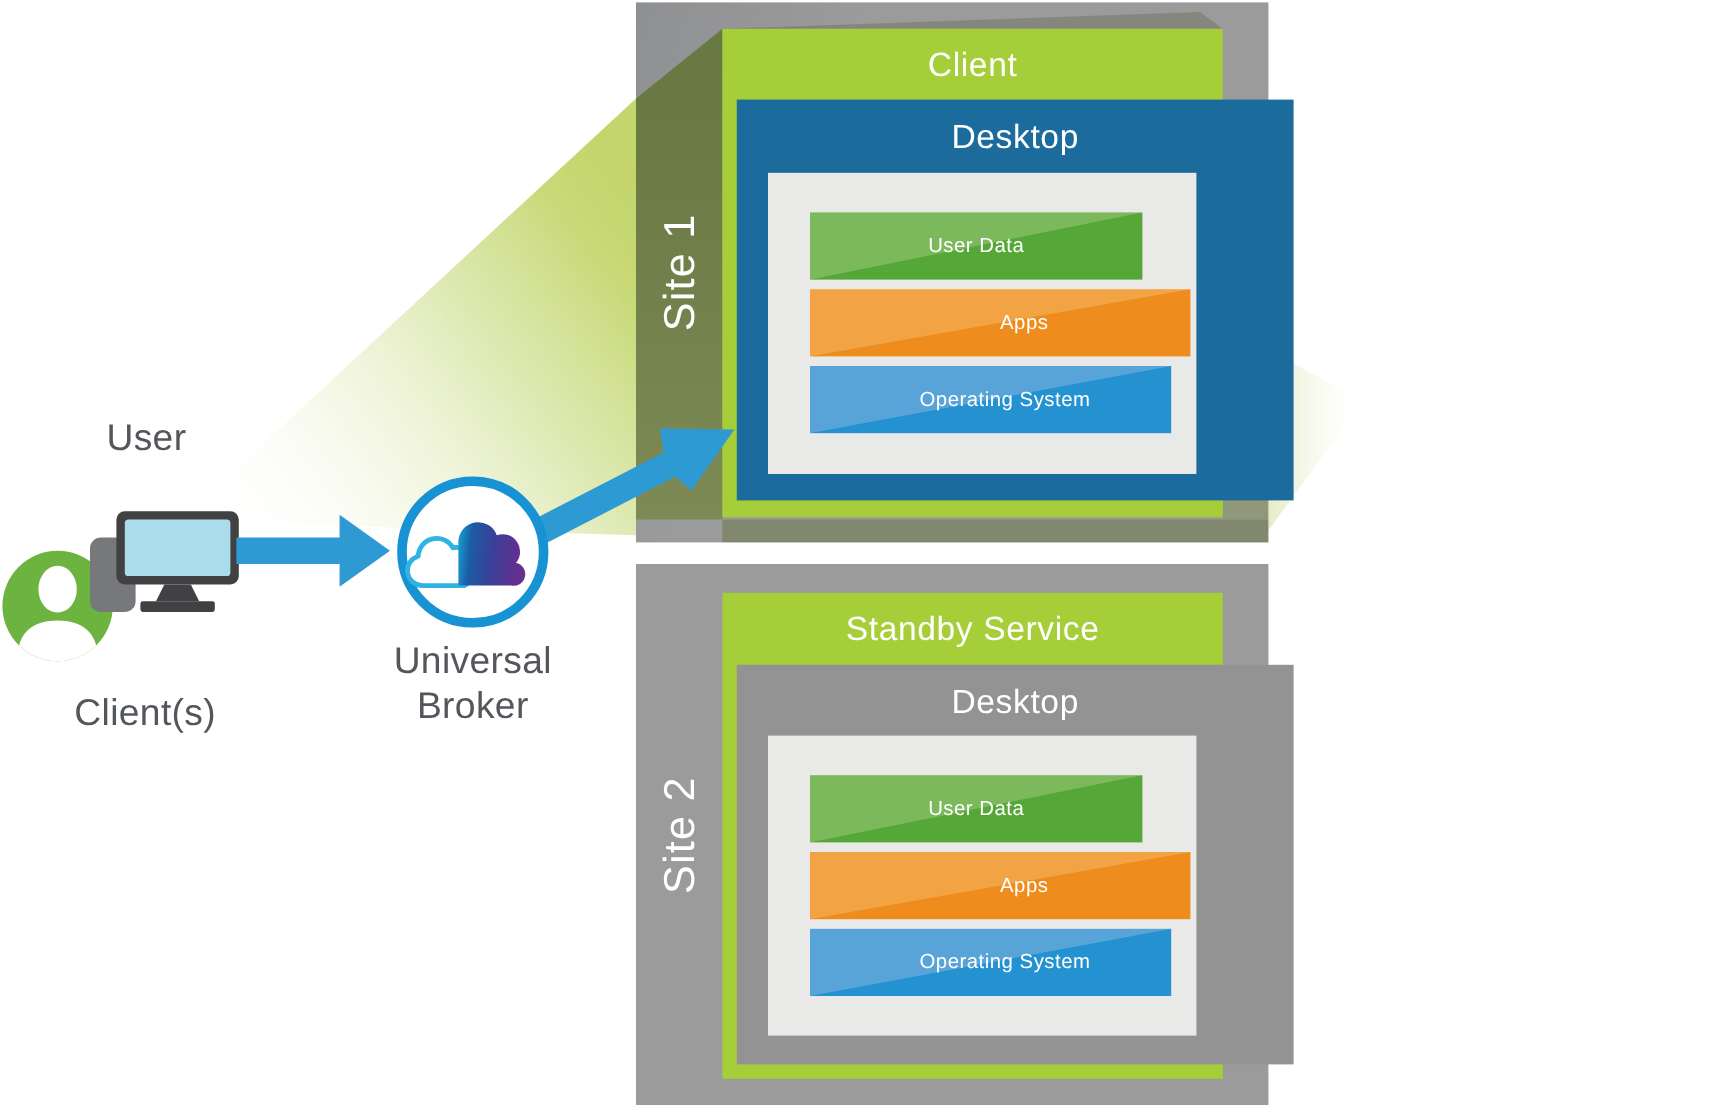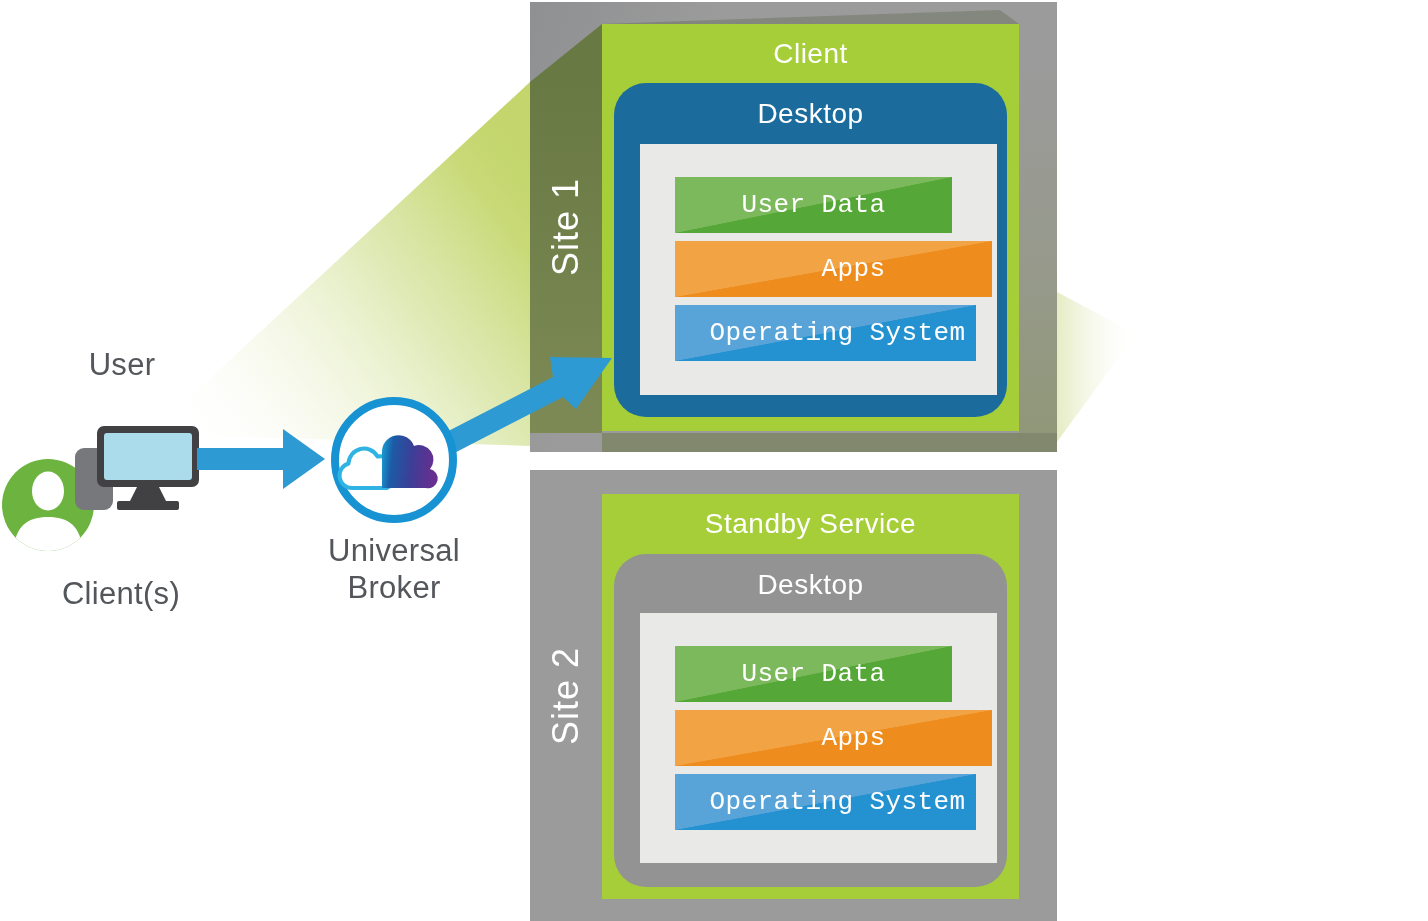--- a/index.html
+++ b/index.html
@@ -17,31 +17,31 @@
 
   .green-box{position:absolute;left:72px;width:417px;background:#a6ce39;}
   .site1 .green-box{top:22px;height:407px;}
   .site2 .green-box{top:24px;height:405px;}
 
   .strip-label{
     position:absolute;left:0;top:0;width:100%;height:59px;
     display:flex;align-items:center;justify-content:center;
     color:#ffffff;font-size:28px;letter-spacing:.5px;
   }
-  .desktop-box{position:absolute;left:12px;top:59px;width:393px;height:334px;background:#1b6c9c;border-radius:32px;}
+  .desktop-box{position:absolute;left:12px;top:59px;width:464px;height:334px;background:#1b6c9c;}
   .site2 .desktop-box{top:60px;height:333px;background:#939393;}
   .desktop-box .strip-label{height:62px;}
 
   .inner-panel{position:absolute;left:26px;top:61px;width:357px;height:251px;background:#e9e9e8;}
   .site2 .inner-panel{top:59px;height:250px;}
 
   .bar{
     position:absolute;left:35px;width:277px;height:56px;
     display:flex;align-items:center;justify-content:center;
-    color:#ffffff;font-size:26px;letter-spacing:.4px;font-family:Liberation Mono, monospace;
+    color:#ffffff;font-size:17px;letter-spacing:.4px;
   }
   .bar-1{top:33px;} .bar-2{top:97px;} .bar-3{top:161px;padding-left:24px;}
   .bar-green {background:linear-gradient(to top left,#55a837 49.7%,#7cb95c 50.3%);}
   .bar-orange{background:linear-gradient(to top left,#ee8c1d 49.7%,#f2a445 50.3%);padding-left:40px;}
   .bar-blue  {background:linear-gradient(to top left,#2492d0 49.7%,#58a4d8 50.3%);}
 
   .site-label{
     position:absolute;left:-54px;width:180px;height:52px;
     display:flex;align-items:center;justify-content:center;
     transform:rotate(-90deg);color:#ffffff;font-size:36px;letter-spacing:1px;white-space:nowrap;

